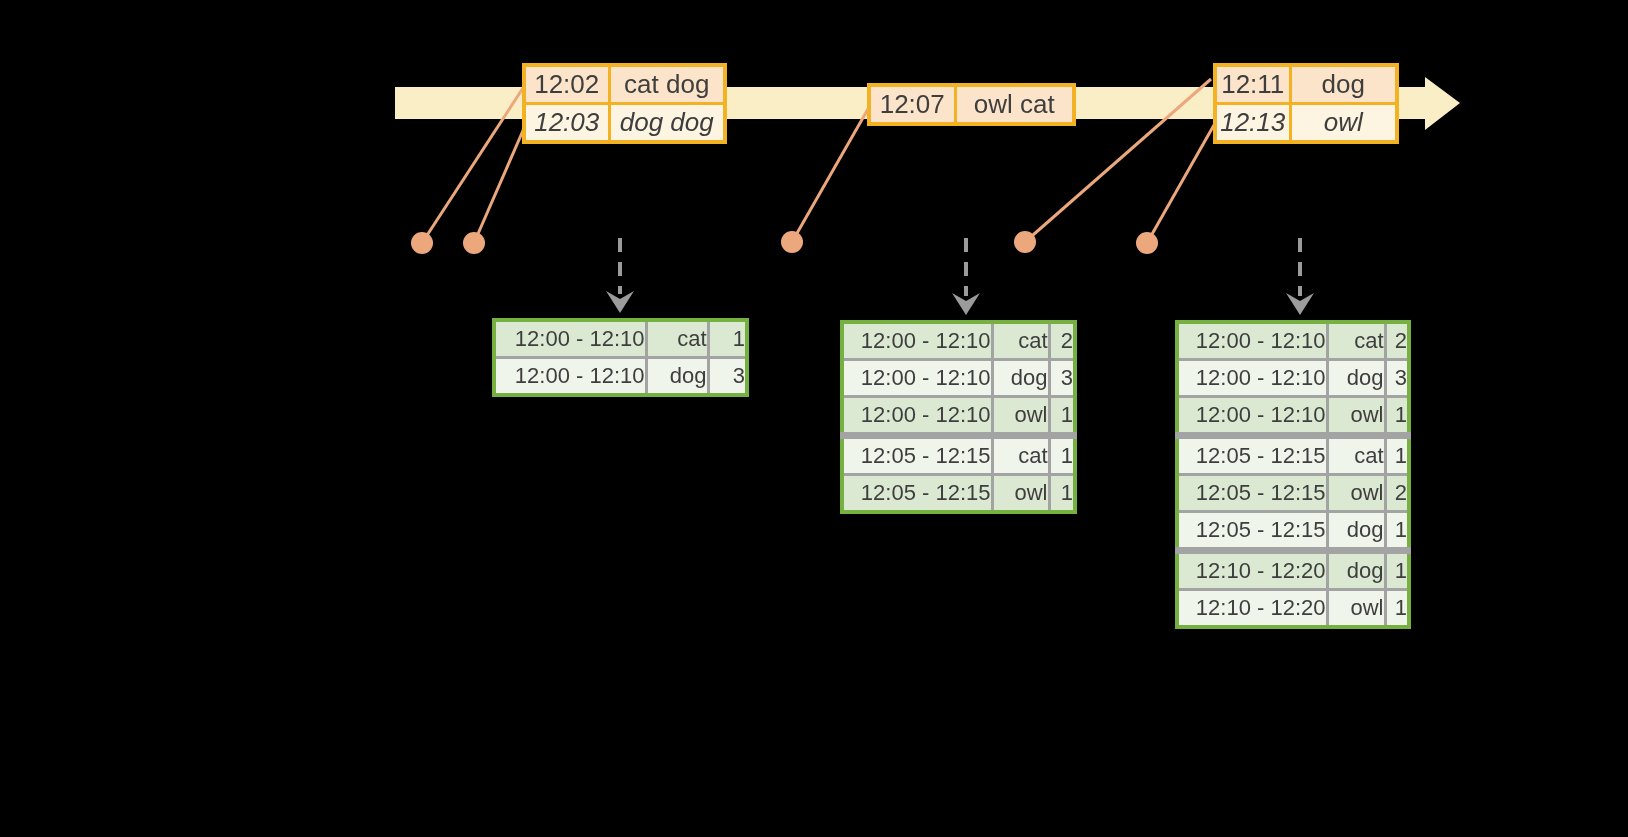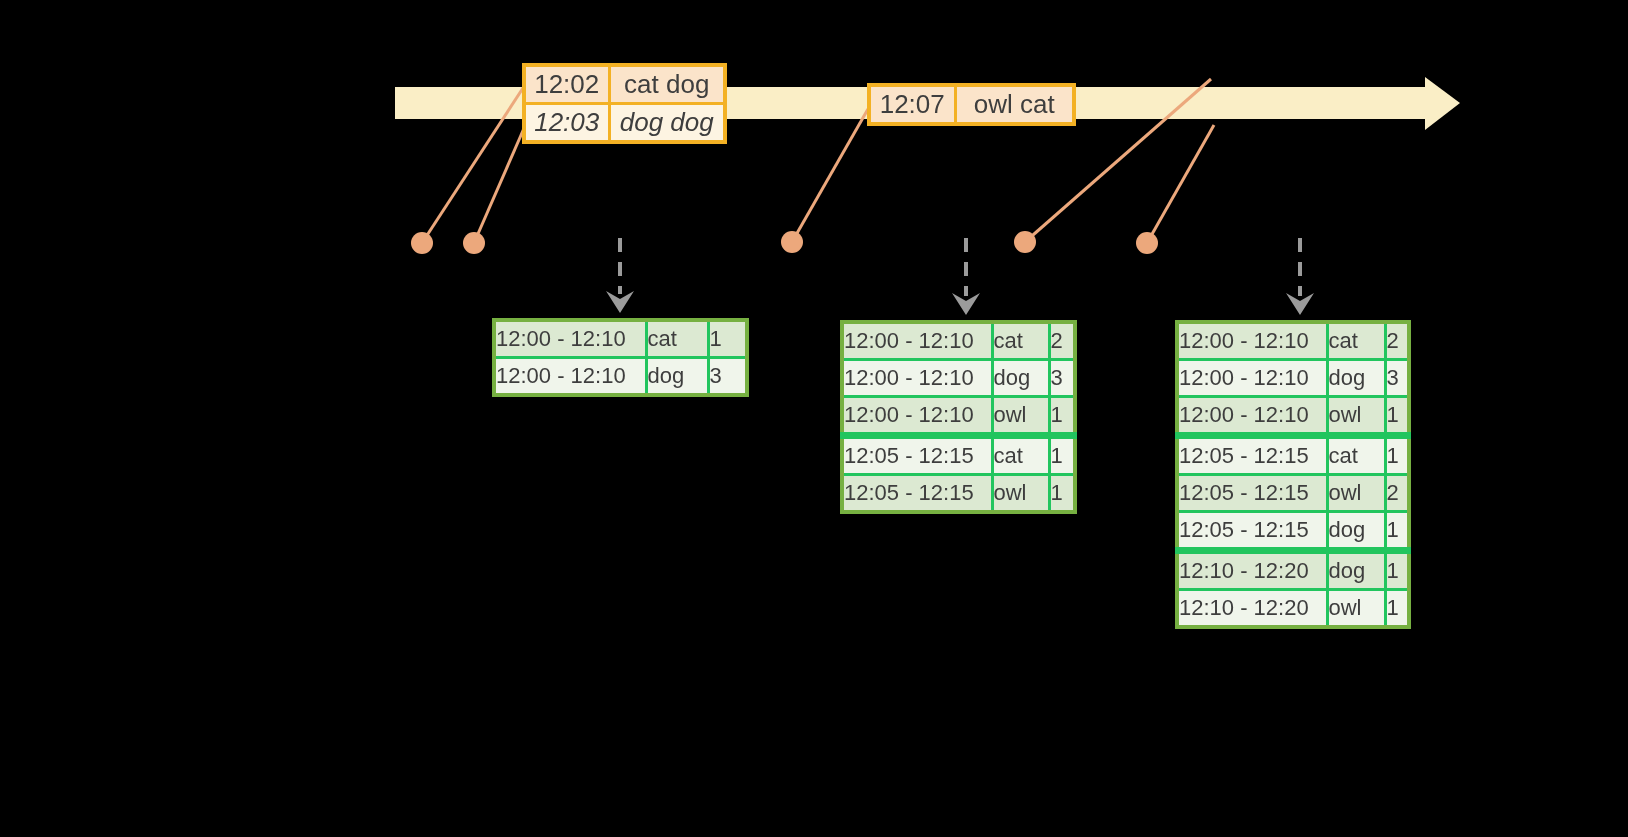--- a/index.html
+++ b/index.html
@@ -24,22 +24,22 @@
   .peach { background:#FBE4CA; }
   .cream { background:#FDF4E2;font-style:italic; }
 
   
   table.gtable {
     position:absolute; z-index:2;
     border-collapse:collapse; table-layout:fixed;
     border:4px solid #76B041;
   }
   table.gtable td {
-    border:3px solid #22c55e; padding:0;
-    height:34px; text-align:left; vertical-align:middle;
+    border:3px solid #a3a3a3; padding:0;
+    height:34px; text-align:right; vertical-align:middle;
     font-size:22px; color:#3E3E3E; white-space:nowrap;
   }
   table.gtable tr.grp td { border-top-width:7px; }
   .gd { background:#DCE9D2; }  
   .gl { background:#F0F5EB; }  
 </style>
 </head>
 <body>
 
 <div class="canvas">
@@ -100,20 +100,36 @@
         <col style="width:119px">
       </colgroup>
     <tbody>
         <tr>
       <td class="peach">12:07</td>
       <td class="peach">owl cat</td>
     </tr>
   </tbody>
     </table>
 
+  <table class="otable" style="left:1213px; top:63px; width:182px;">
+    <colgroup>
+        <col style="width:75px">
+        <col style="width:107px">
+      </colgroup>
+    <tbody>
+        <tr>
+      <td class="peach">12:11</td>
+      <td class="peach">dog</td>
+    </tr>
+    <tr>
+      <td class="cream">12:13</td>
+      <td class="cream">owl</td>
+    </tr>
+  </tbody>
+    </table>
 
   <table class="gtable" style="left:492px; top:318px; width:253px;">
     <colgroup>
         <col style="width:152px">
         <col style="width:62px">
         <col style="width:39px">
       </colgroup>
     <tbody>
         <tr>
       <td class="gd">12:00 - 12:10</td>

